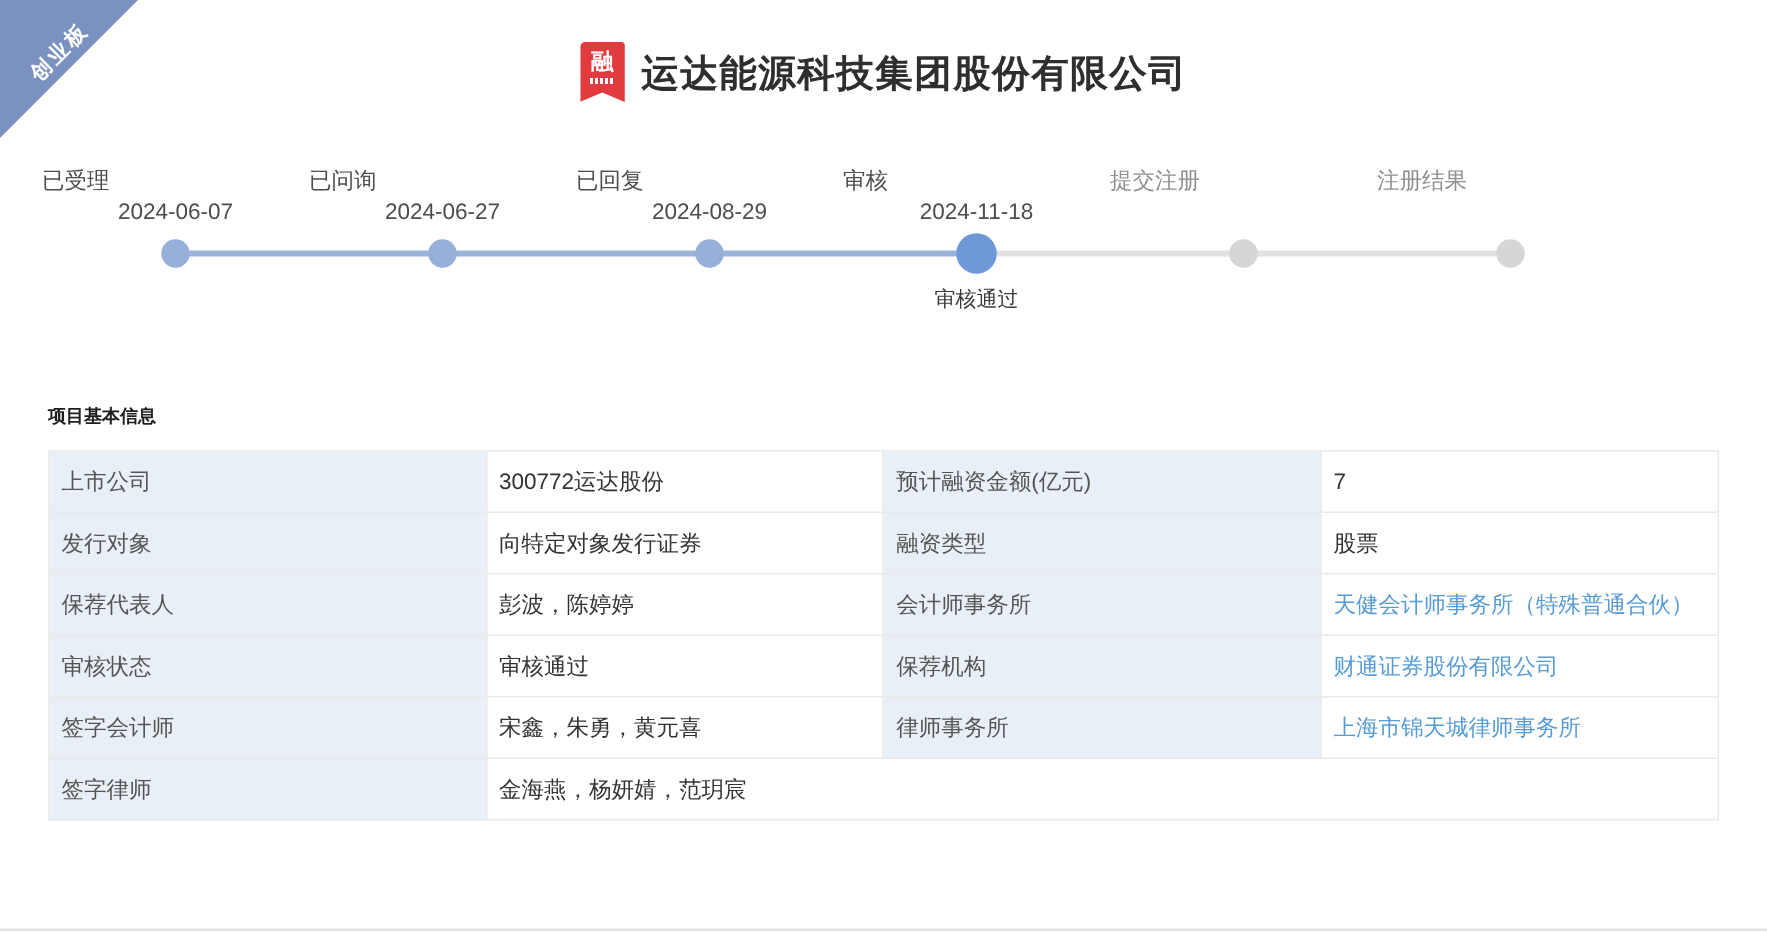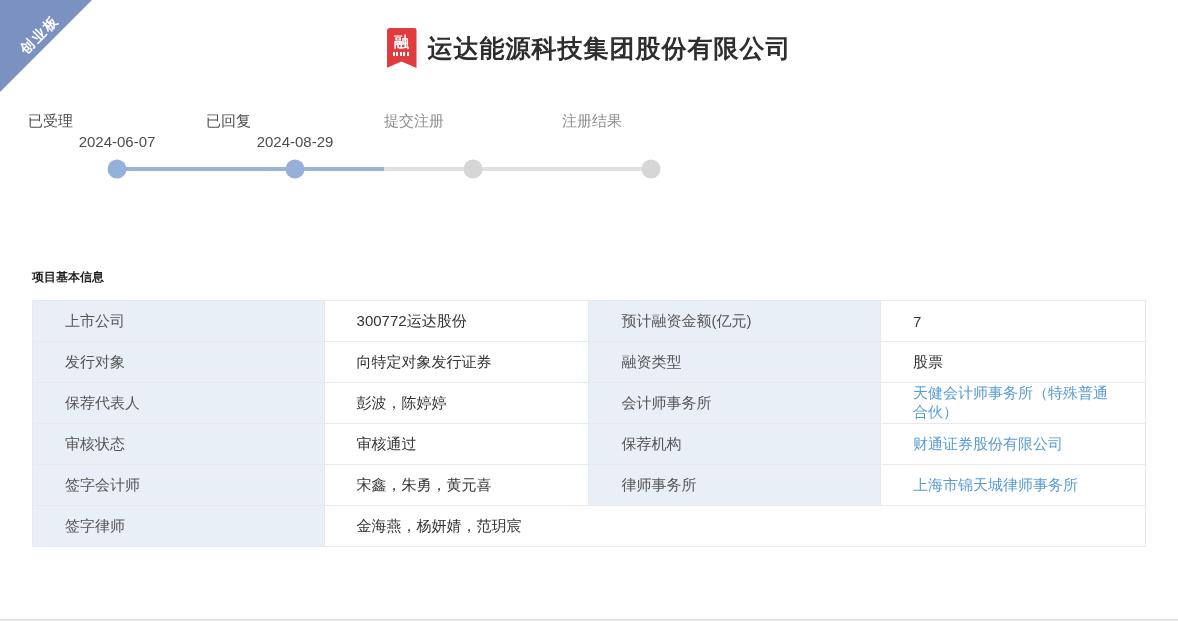--- a/index.html
+++ b/index.html
@@ -47,21 +47,21 @@
   .ln.none { background:transparent; }
   .dot { position:absolute; left:50%; top:50%; transform:translate(-50%,-50%); border-radius:50%; z-index:1; }
   .step.done .dot   { width:19px; height:19px; background:#96b0d9; }
   .step.current .dot{ width:27px; height:27px; background:#6e98d8; }
   .step.future .dot { width:19px; height:19px; background:#d6d6d6; }
   .s-sub { font-size:14px; color:#3a3a3a; text-align:center; margin-top:8px; height:18px; }
 
   
   .section-title { margin:60px 0 0 32px; font-size:12px; font-weight:bold; color:#1f1f1f; }
   table.info { width:1114px; margin:14px 0 0 32px; border-collapse:collapse; table-layout:fixed; }
-  table.info td { border:1px solid #e9e9e9; height:41px; padding:0 32px; font-size:15px; vertical-align:middle; }
+  table.info td { border:1px solid #e9e9e9; height:41px; padding:0 8px; font-size:15px; vertical-align:middle; }
   td.lbl { background:#e9eff7; color:#555; width:273px; }
   td.val { color:#333; width:248px; }
   a.link { color:#579bd5; text-decoration:none; cursor:pointer; }
 </style>
 </head>
 <body>
 
 <div class="page">
 
   <div class="corner-ribbon">
@@ -81,28 +81,48 @@
       <div class="s-label">已受理</div>
       <div class="s-date">2024-06-07</div>
       <div class="track">
         <span class="ln l none"></span>
         <span class="ln r blue"></span>
         <span class="dot"></span>
       </div>
       <div class="s-sub"></div>
     </div>
     <div class="step done">
+      <div class="s-label">已问询</div>
+      <div class="s-date">2024-06-27</div>
+      <div class="track">
+        <span class="ln l blue"></span>
+        <span class="ln r blue"></span>
+        <span class="dot"></span>
+      </div>
+      <div class="s-sub"></div>
+    </div>
+    <div class="step done">
       <div class="s-label">已回复</div>
       <div class="s-date">2024-08-29</div>
       <div class="track">
         <span class="ln l blue"></span>
         <span class="ln r blue"></span>
         <span class="dot"></span>
       </div>
       <div class="s-sub"></div>
+    </div>
+    <div class="step current">
+      <div class="s-label">审核</div>
+      <div class="s-date">2024-11-18</div>
+      <div class="track">
+        <span class="ln l blue"></span>
+        <span class="ln r gray"></span>
+        <span class="dot"></span>
+      </div>
+      <div class="s-sub">审核通过</div>
     </div>
     <div class="step future">
       <div class="s-label">提交注册</div>
       <div class="s-date"></div>
       <div class="track">
         <span class="ln l gray"></span>
         <span class="ln r gray"></span>
         <span class="dot"></span>
       </div>
       <div class="s-sub"></div>

